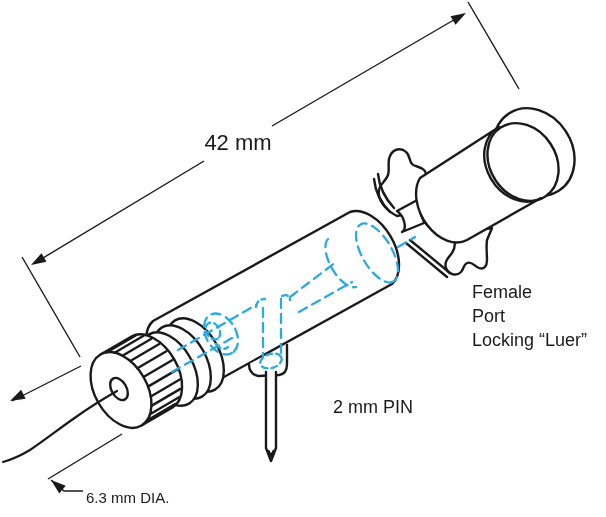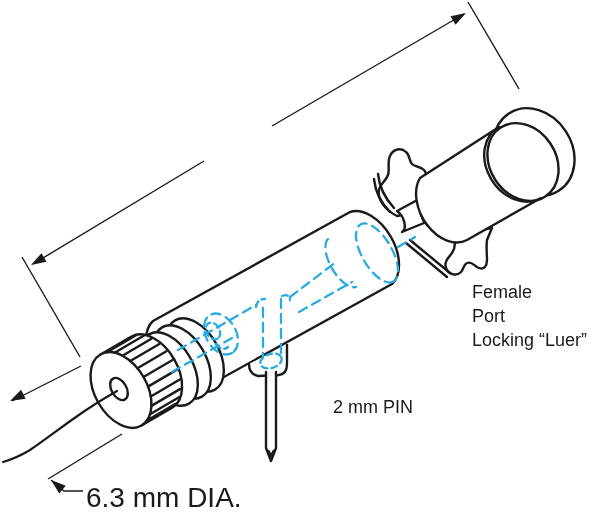--- a/index.html
+++ b/index.html
@@ -112,26 +112,27 @@
     <path class="dash" d="M281,299 L281,353"></path>
     <path class="dash-sm" d="M256,307 Q257,299 265,299"></path>
     <path class="dash-sm" d="M282,296 Q289,293 290,300"></path>
     <ellipse class="dash" cx="377" cy="253" rx="33" ry="15" transform="rotate(60 377 253)"></ellipse>
     <path class="dash" d="M328,239 A28,13 60 0 0 356,287"></path>
     <path class="dash" d="M398,247 L415,237"></path>
     <ellipse class="dash-sm" cx="271" cy="361" rx="11" ry="7" transform="rotate(-18 271 361)"></ellipse>
   </g>
 </svg>
 
+<div class="lbl center" style="left:176px;top:131px;width:124px;font-size:22px;">42 mm</div>
 
 <div class="lbl" style="left:472px;top:280px;">
   <div>Female</div>
   <div>Port</div>
   <div>Locking “Luer”</div>
 </div>
 
 <div class="lbl" style="left:333px;top:395px;text-align:center;">
   <div>2 mm PIN</div>
 </div>
 
-<div class="lbl" style="left:86px;top:486px;font-size:28px;">6.3 mm DIA.</div>
+<div class="lbl" style="left:86px;top:486px;font-size:15px;">6.3 mm DIA.</div>
 
 </div>
 
 </body></html>

